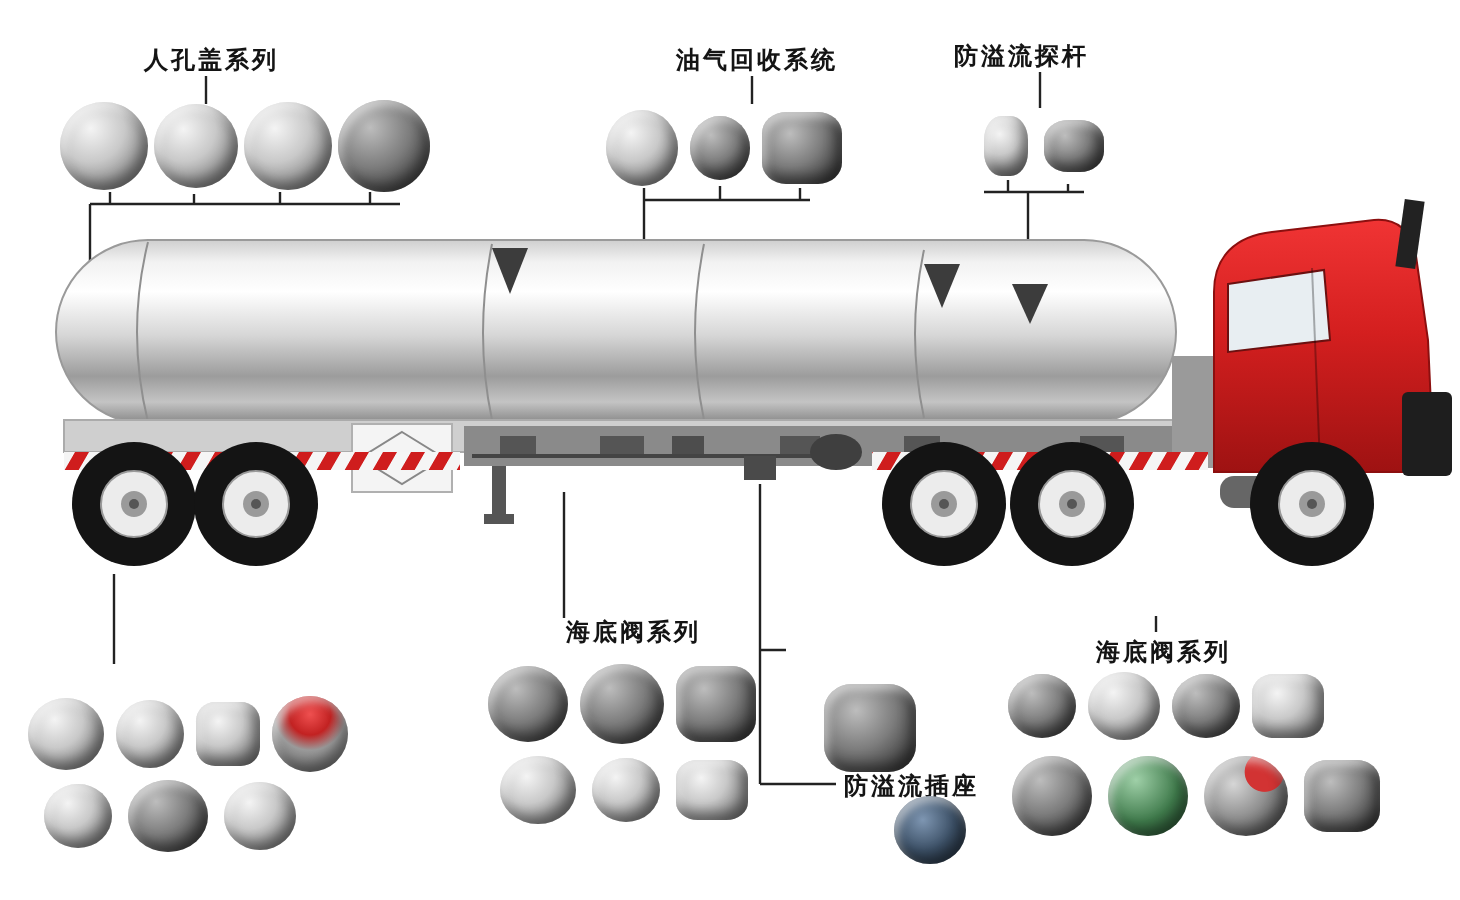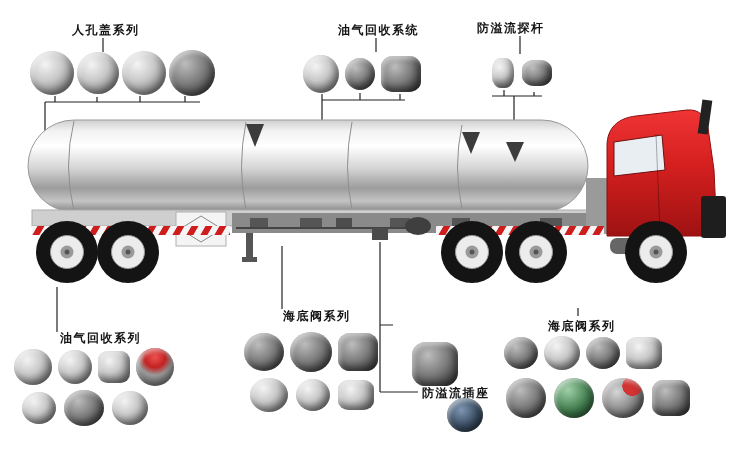--- a/index.html
+++ b/index.html
@@ -134,21 +134,20 @@
           <circle r="16.5" fill="#ececec" stroke="#9a9a9a"></circle>
           <circle r="6.5" fill="#9a9a9a"></circle>
           <circle r="2.5" fill="#555"></circle>
       </g>
     </g>
   </svg>
 
   <div class="lbl" style="left:72px;top:22px;">人孔盖系列</div>
   <div class="lbl" style="left:338px;top:22px;">油气回收系统</div>
   <div class="lbl" style="left:477px;top:20px;">防溢流探杆</div>
-  <div class="lbl" style="left:60px;top:330px;">油气回收系列</div>
   <div class="lbl" style="left:283px;top:308px;">海底阀系列</div>
   <div class="lbl" style="left:422px;top:385px;">防溢流插座</div>
   <div class="lbl" style="left:548px;top:318px;">海底阀系列</div>
 
   <div class="parts-row" style="left:30px;top:50px;gap:3px;">
     <div class="thumb" style="width:44px;height:44px;"></div>
     <div class="thumb" style="width:42px;height:42px;"></div>
     <div class="thumb" style="width:44px;height:44px;"></div>
     <div class="thumb t-dark" style="width:46px;height:46px;"></div>
   </div>

